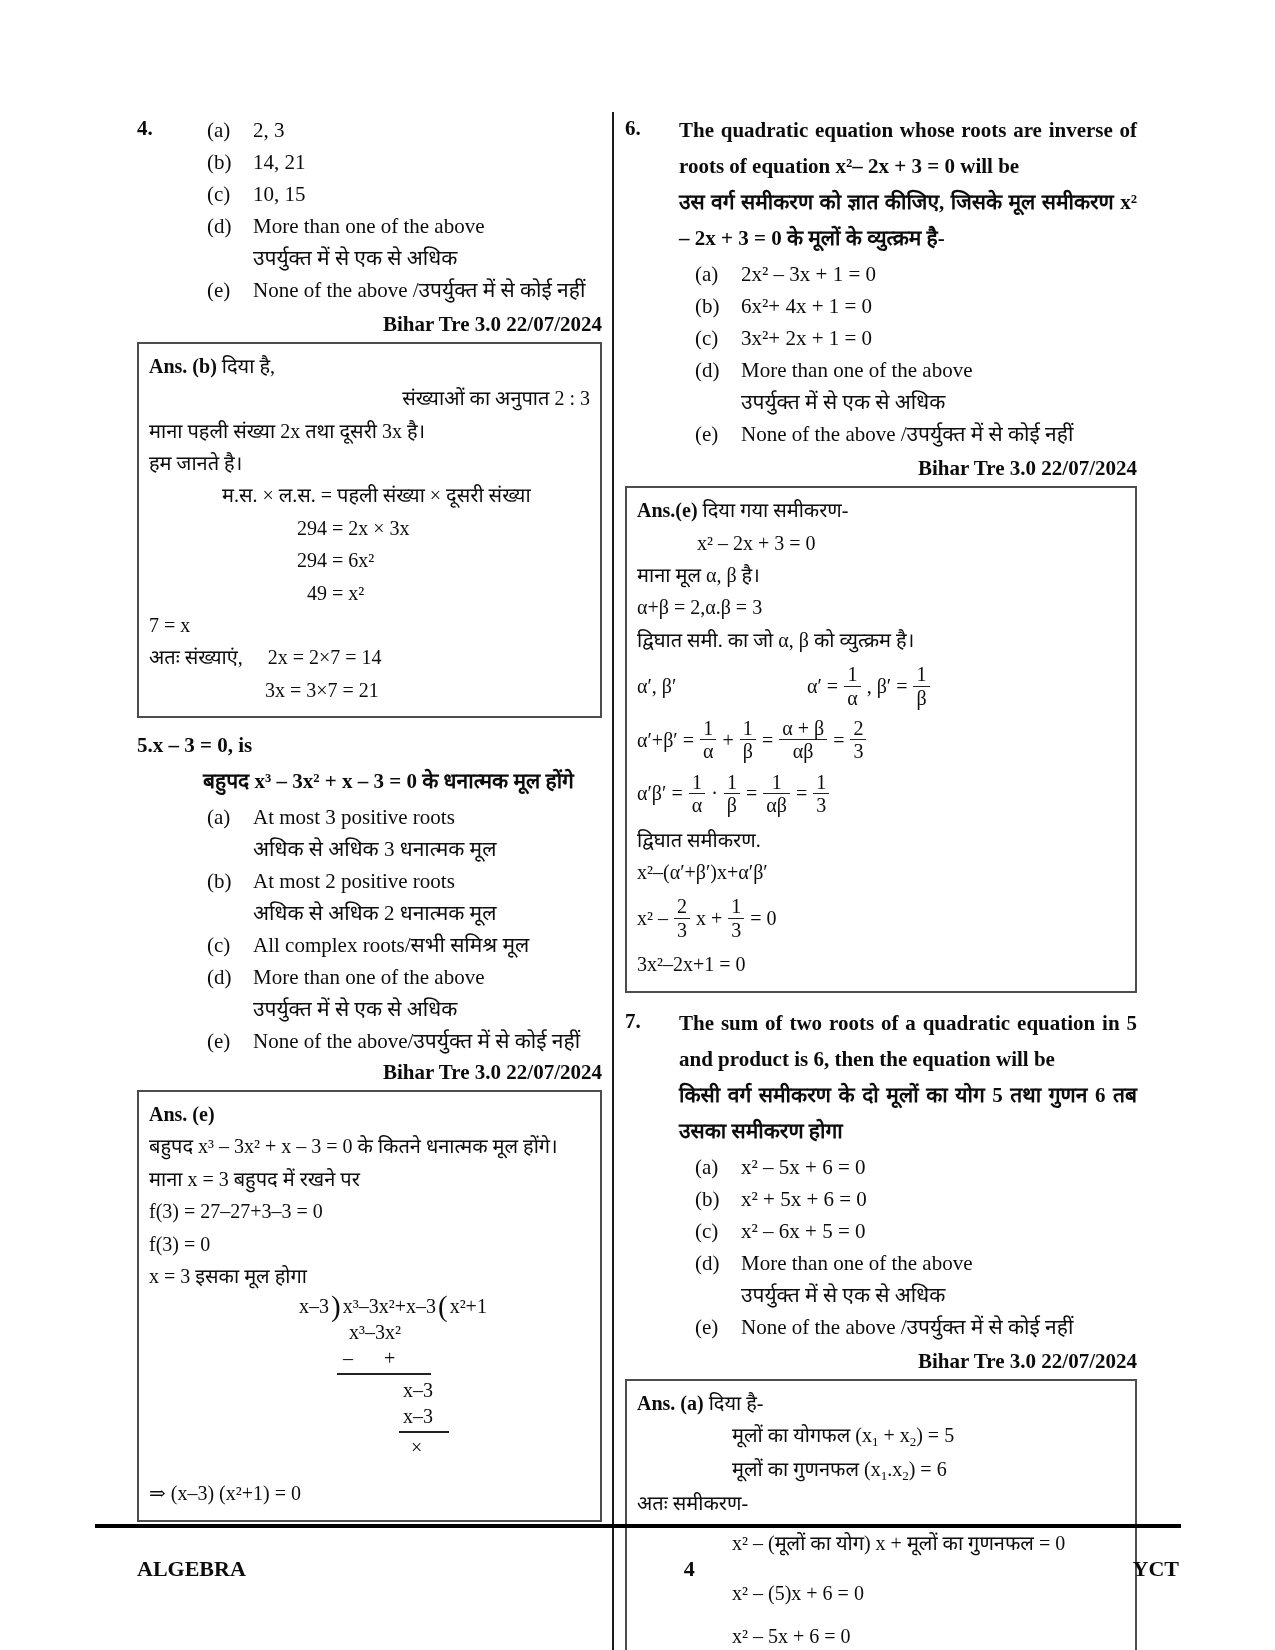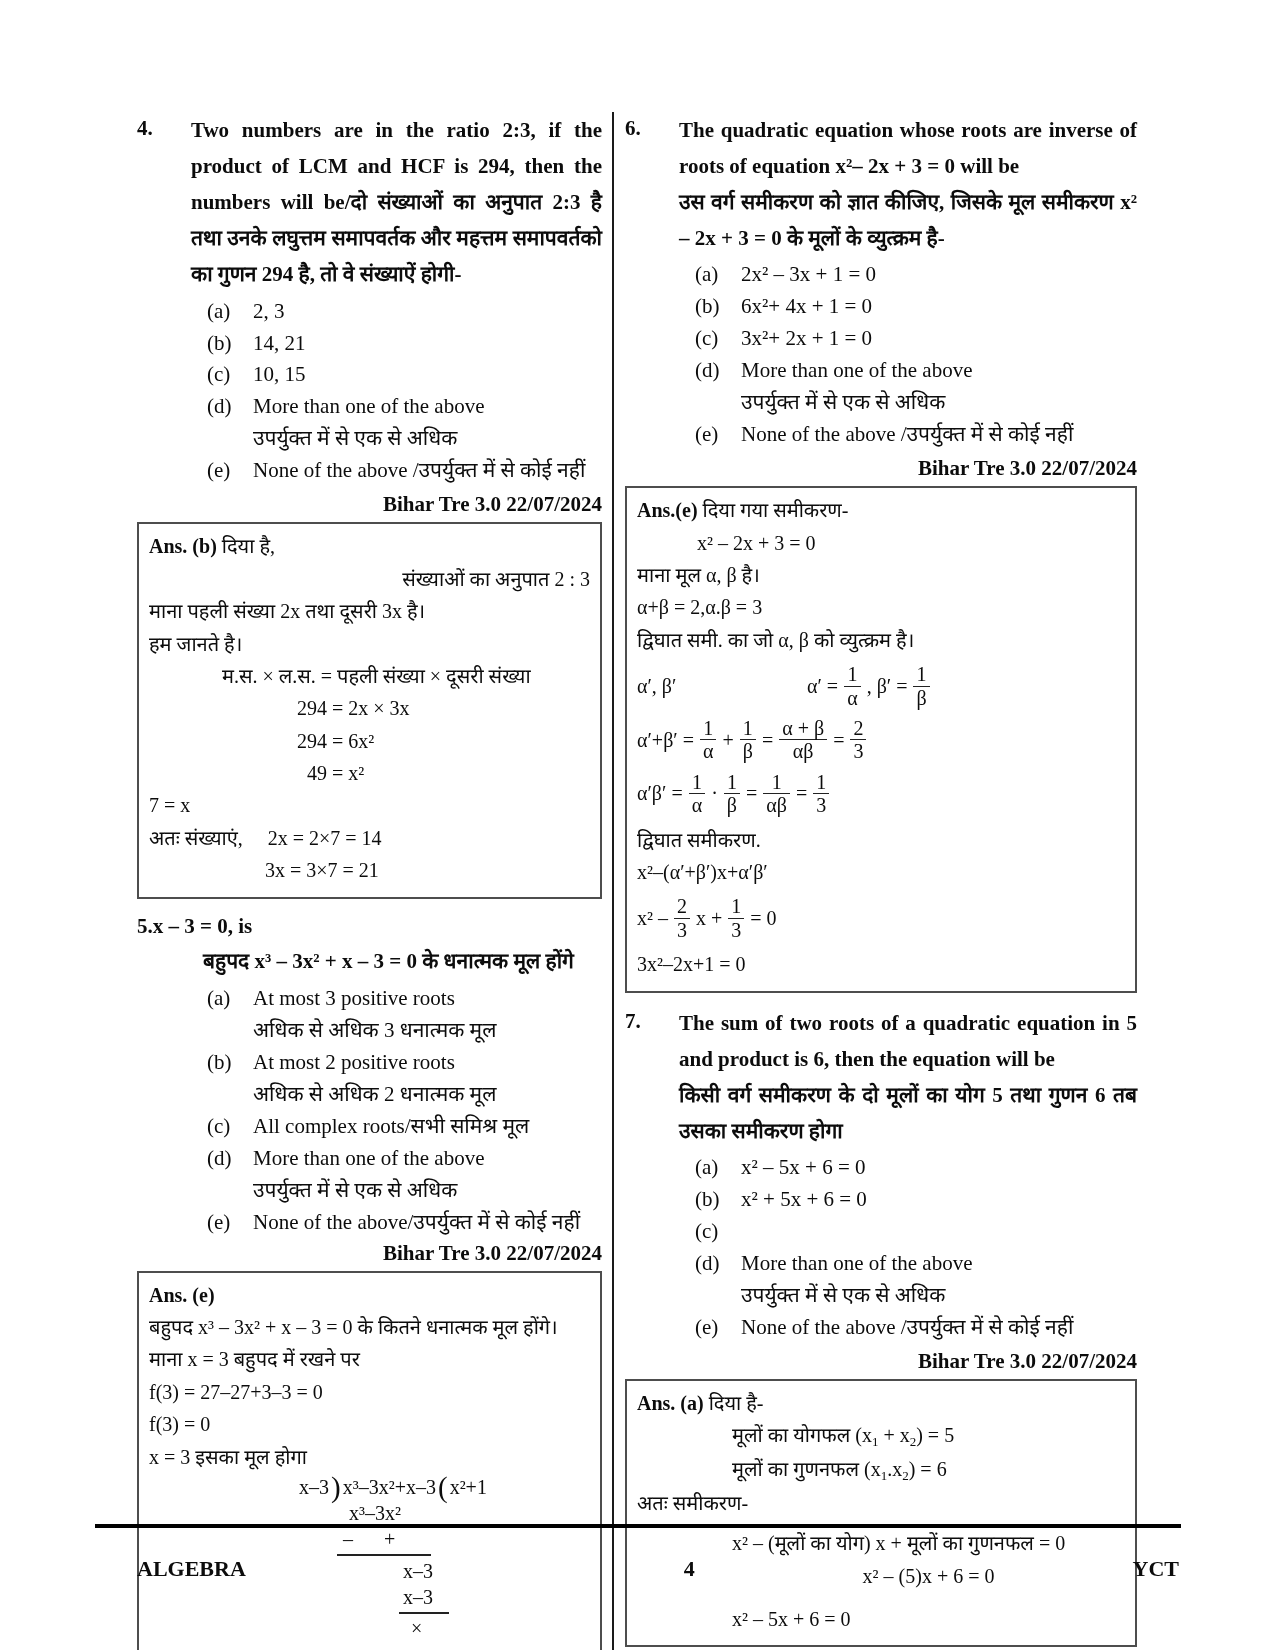--- a/index.html
+++ b/index.html
@@ -35,21 +35,21 @@
   .mlB{margin-left:158px;}  
   .mlC{}  
   .mlD{margin-left:133px;text-align:right;}  
   .mlE{margin-left:73px;}   
   .mlF{margin-left:116px;}  
   .pair{display:flex;}
   .pair .p1{flex:0 0 auto;}
   .pair .p2{margin-left:25px;}
 
   
-  .division{margin:2px 0 2px 150px;font-size:20px;line-height:1.3;}
+  .division{margin:2px 0 18px 150px;font-size:20px;line-height:1.3;}
   .paren{font-size:29px;font-weight:normal;vertical-align:-3px;line-height:18px;padding:0 2px;}
   .dv2{margin-left:50px;}
   .dv3{margin-left:38px;width:88px;border-bottom:2px solid #222;word-spacing:26px;padding:0 0 2px 6px;}
   .dv4{margin-left:104px;padding-top:2px;}
   .dv5{margin-left:100px;width:42px;border-bottom:2px solid #222;padding:0 4px 2px 4px;}
   .dv6{margin-left:112px;padding-top:1px;}
 
   
   .mrow{display:flex;align-items:center;margin:8px 0;flex-wrap:nowrap;}
   .frac{display:inline-block;vertical-align:middle;text-align:center;margin:0 6px;line-height:1.12;}
@@ -70,21 +70,20 @@
 <body>
 
 <div class="page">
   <div class="content">
 
     <div class="col-left">
 
       <div class="q">
         <div class="qnum">4.</div>
         <div class="qbody">
-          <p class="stem">Two numbers are in the ratio 2:3, if the product of LCM and HCF is 294, then the numbers will be/दो संख्याओं का अनुपात 2:3 है तथा उनके लघुत्तम समापवर्तक और महत्तम समापवर्तको का गुणन 294 है, तो वे संख्याऐं होगी-</p>
           <div class="opts">
             <div class="opt">
                 <span class="okey">(a)</span>
                 <span class="otext">2, 3</span>
               </div>
             <div class="opt">
                 <span class="okey">(b)</span>
                 <span class="otext">14, 21</span>
               </div>
             <div class="opt">
@@ -298,20 +297,21 @@
             <div class="opt">
                 <span class="okey">(a)</span>
                 <span class="otext">x² – 5x + 6 = 0</span>
               </div>
             <div class="opt">
                 <span class="okey">(b)</span>
                 <span class="otext">x² + 5x + 6 = 0</span>
               </div>
             <div class="opt">
                 <span class="okey">(c)</span>
+                <span class="otext">x² – 6x + 5 = 0</span>
               </div>
             <div class="opt">
                 <span class="okey">(d)</span>
                 <span class="otext">More than one of the above</span>
               </div>
             <div class="osub">उपर्युक्त में से एक से अधिक</div>
             <div class="opt">
                 <span class="okey">(e)</span>
                 <span class="otext">None of the above /उपर्युक्त में से कोई नहीं</span>
               </div>
@@ -319,21 +319,21 @@
         </div>
       </div>
       <div class="src">Bihar Tre 3.0 22/07/2024</div>
 
       <div class="ansbox">
         <div class="arow"><span class="lbl">Ans. (a)</span> <span>दिया है-</span></div>
         <div class="arow ind95"><span>मूलों का योगफल  (x</span><sub class="s">1</sub><span> + x</span><sub class="s">2</sub><span>) = 5</span></div>
         <div class="arow ind95"><span>मूलों का गुणनफल  (x</span><sub class="s">1</sub><span>.x</span><sub class="s">2</sub><span>) = 6</span></div>
         <div class="arow">अतः समीकरण-</div>
         <div class="arow ind95" style="margin-top:10px;">x² – (मूलों का योग) x + मूलों का गुणनफल = 0</div>
-        <div class="arow ind95" style="margin-top:3px;text-align:center;">x² – (5)x + 6 = 0</div>
+        <div class="arow ind95" style="margin-top:20px;">x² – (5)x + 6 = 0</div>
         <div class="arow ind95" style="margin-top:12px;">x² – 5x + 6 = 0</div>
       </div>
     </div>
   </div>
 
   <div class="footer">
     <span class="fl">ALGEBRA</span>
     <span class="fc">4</span>
     <span class="fr">YCT</span>
   </div>

